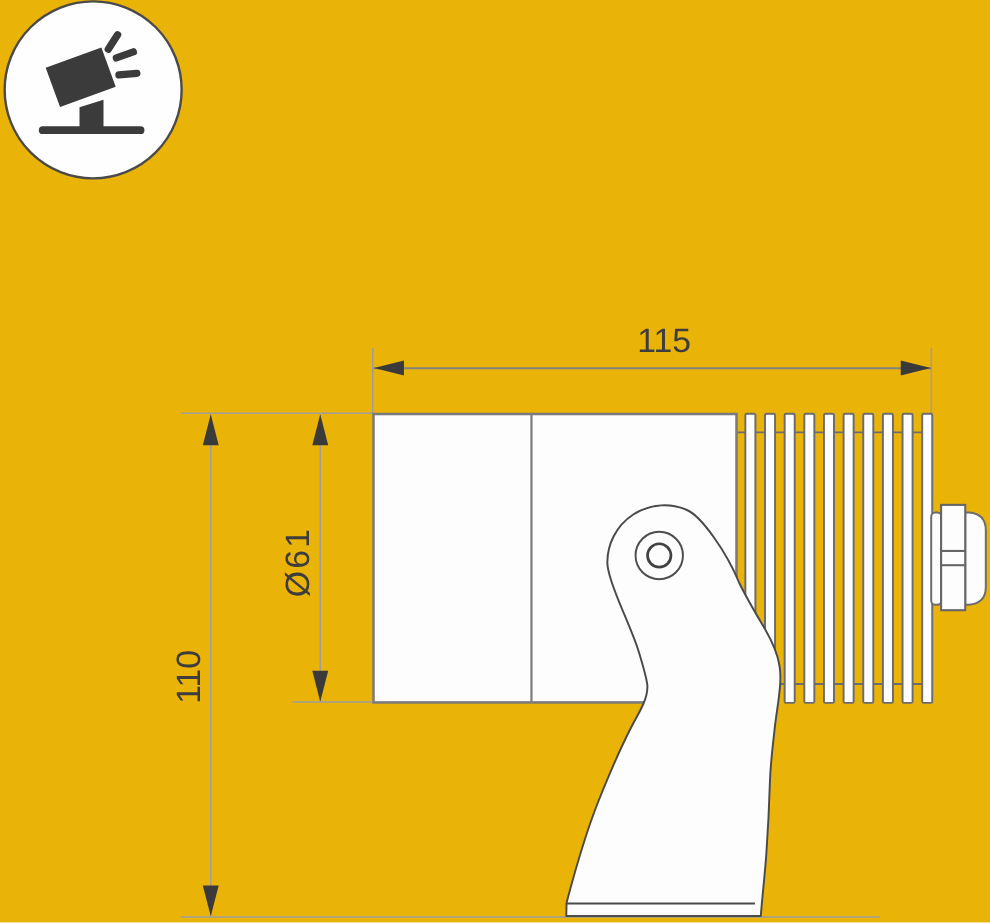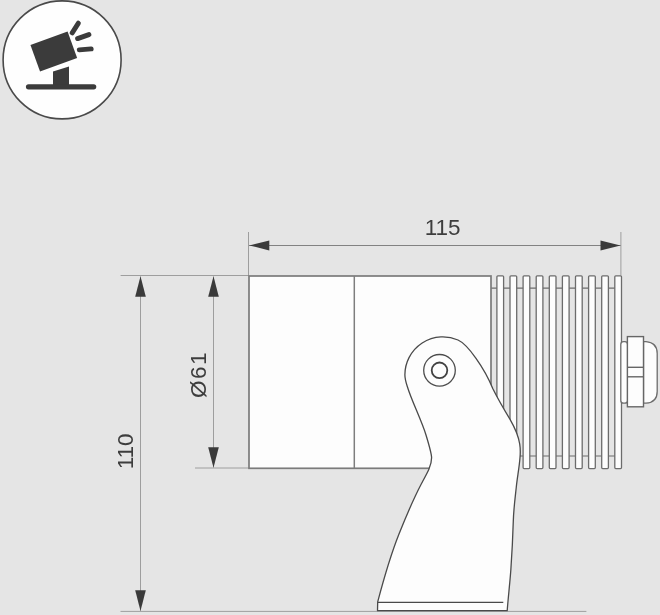--- a/index.html
+++ b/index.html
@@ -1,16 +1,16 @@
 <!DOCTYPE html>
 <html><head>
 <meta charset="utf-8">
 <style>
   html,body{margin:0;padding:0;background:#ffffff;}
-  .wrap{width:660px;height:615px;position:relative;overflow:hidden;background:#e5e5e5;}
+  .wrap{width:660px;height:615px;position:relative;overflow:hidden;background:#eab308;}
   svg{display:block;}
   text{font-family:"Liberation Sans", sans-serif;fill:#3d3d3d;}
 </style>
 </head>
 <body>
 <div class="wrap">
 <svg width="660" height="615" viewBox="0 0 660 615">
 
 <circle cx="62.1" cy="59.9" r="59" fill="#fefefe" stroke="#4a4a4a" stroke-width="1.6"></circle>
 

